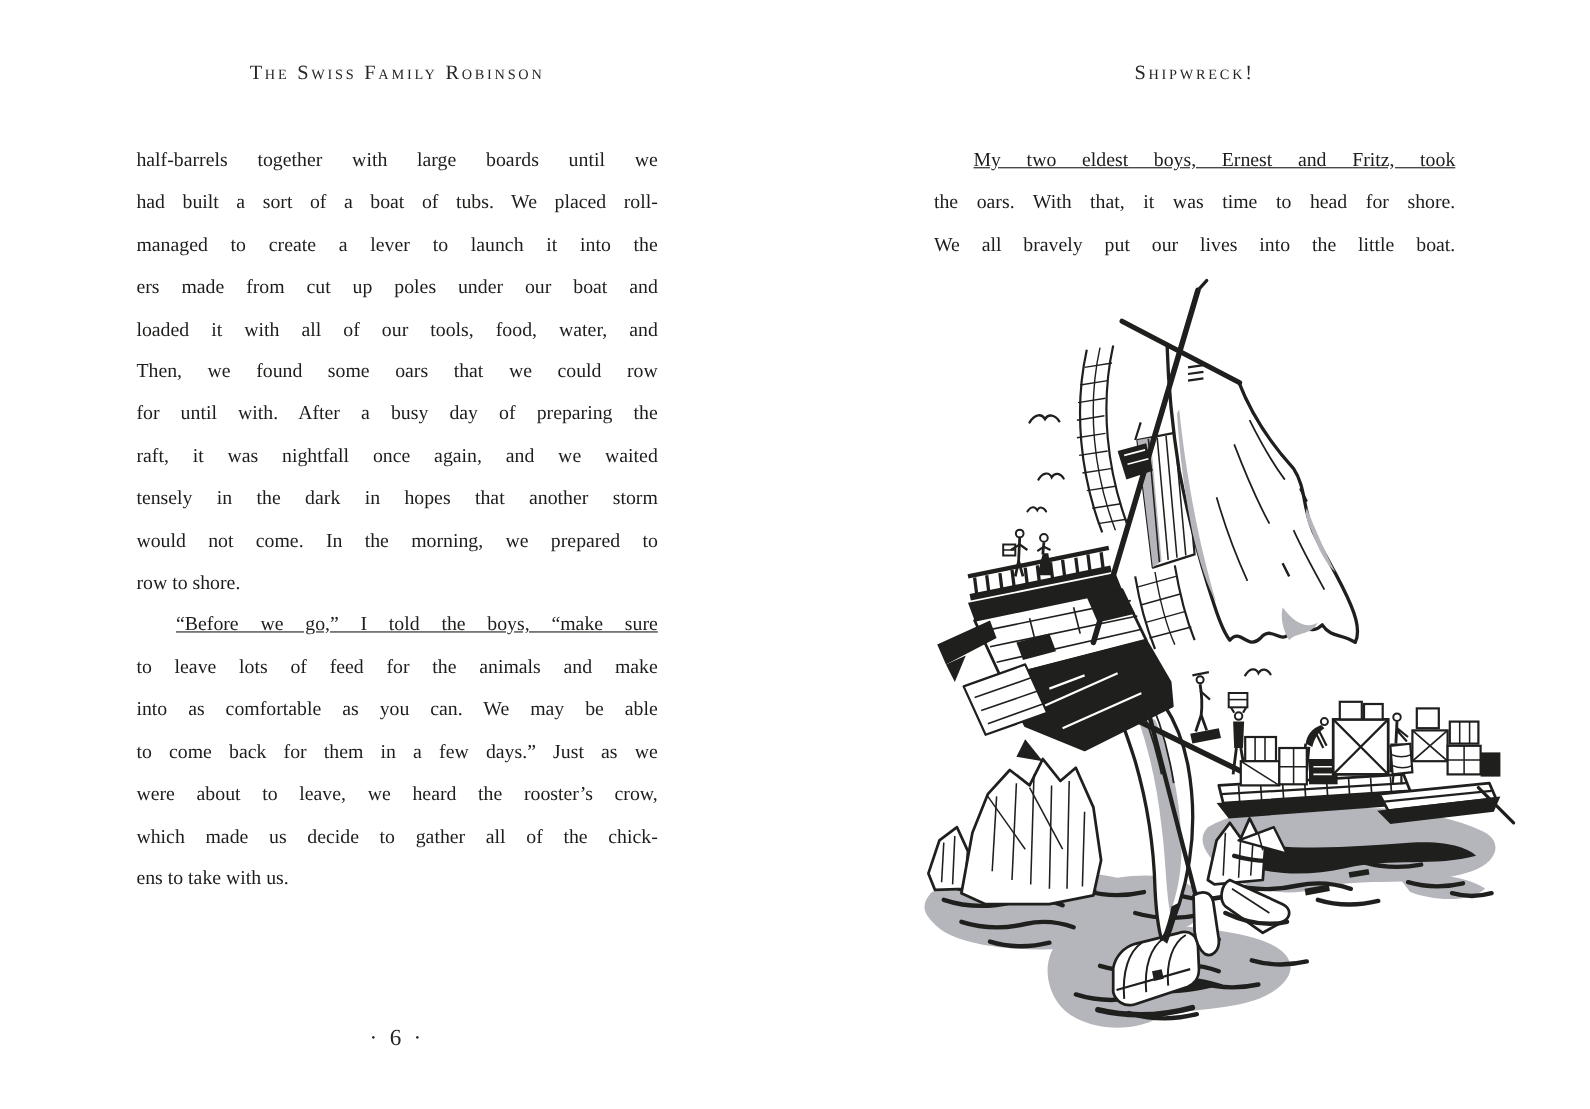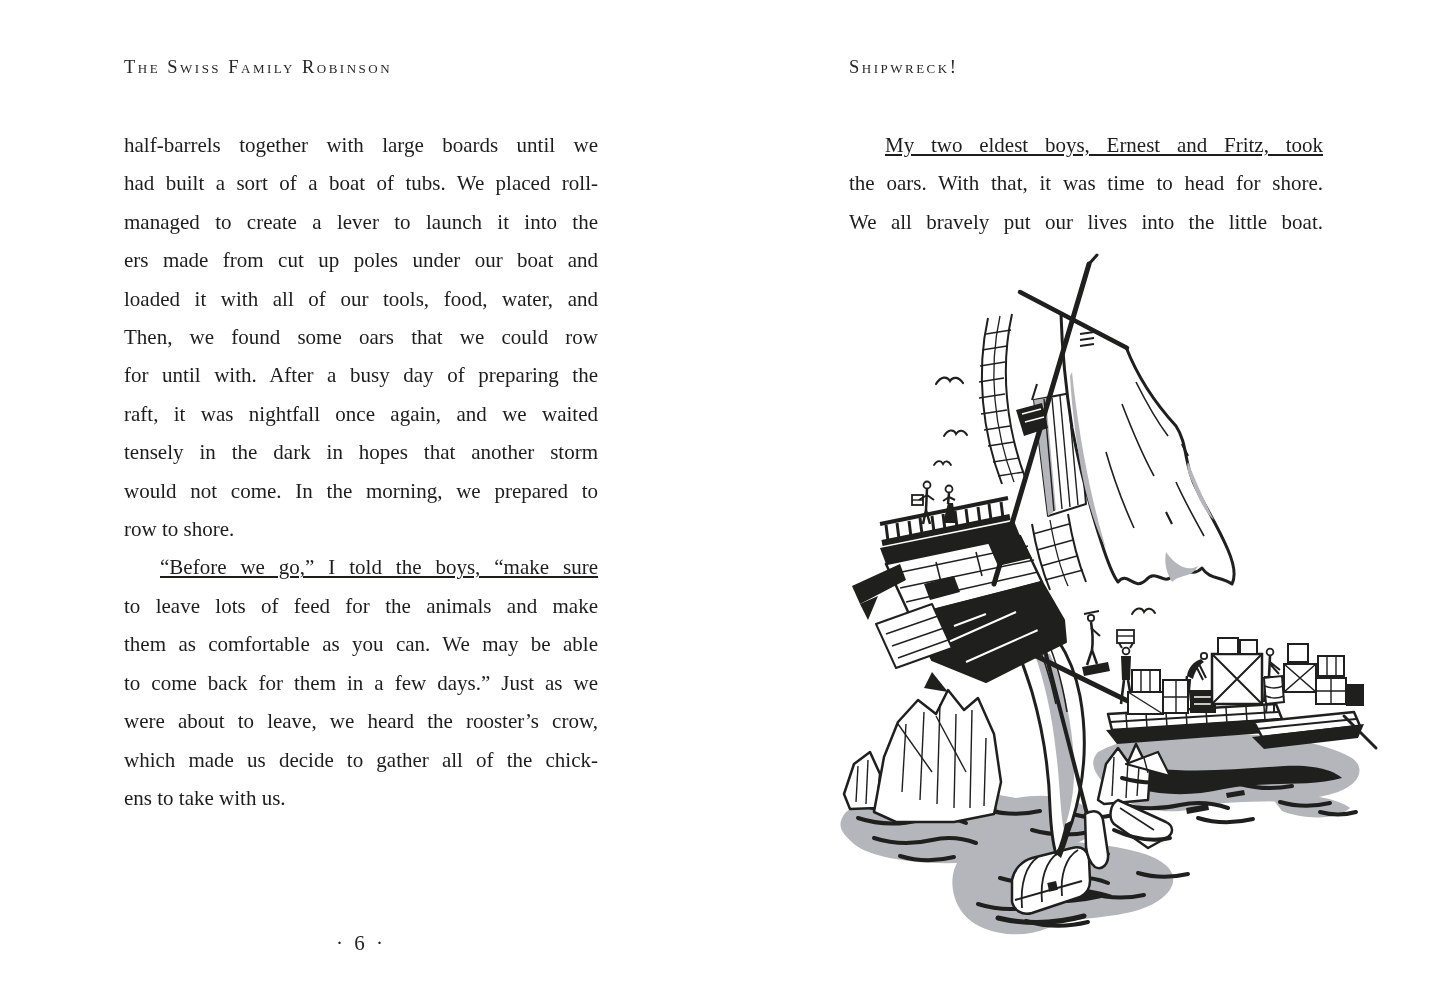--- a/index.html
+++ b/index.html
@@ -2,26 +2,26 @@
 <html><head>
 <meta charset="utf-8">
 <style>
   html,body{margin:0;padding:0;}
   body{
     width:1445px;height:1008px;position:relative;overflow:hidden;
     background:#ffffff;color:#1d1d1b;
     font-family:"Liberation Serif", serif;
   }
   .running-header{
-    position:absolute;top:57px;width:474px;text-align:left;
+    position:absolute;top:57px;width:474px;text-align:center;
     font-variant:small-caps;letter-spacing:2.5px;font-size:18.5px;color:#262624;
   }
   .hdr-left{left:124px;}
   .hdr-right{left:849px;}
-  .body-text{position:absolute;top:126px;width:474px;font-size:21px;line-height:38.4px;}
+  .body-text{position:absolute;top:126px;width:474px;font-size:18px;line-height:38.4px;}
   .txt-left{left:124px;}
   .txt-right{left:849px;}
   .ln{text-align:justify;text-align-last:justify;}
   .ln.last{text-align-last:left;}
   .ln.ind{text-indent:36px;text-decoration:underline;}
   .page-number{
     position:absolute;top:931px;left:124px;width:474px;text-align:center;
     font-size:21px;letter-spacing:3px;color:#262624;
   }
   .illustration{position:absolute;left:836px;top:252px;width:556px;height:684px;}
@@ -39,21 +39,21 @@
   <div class="ln">ers made from cut up poles under our boat and</div>
   <div class="ln">loaded it with all of our tools, food, water, and</div>
   <div class="ln">Then, we found some oars that we could row</div>
   <div class="ln">for until with. After a busy day of preparing the</div>
   <div class="ln">raft, it was nightfall once again, and we waited</div>
   <div class="ln">tensely in the dark in hopes that another storm</div>
   <div class="ln">would not come. In the morning, we prepared to</div>
   <div class="ln last">row to shore.</div>
   <div class="ln ind">“Before we go,” I told the boys, “make sure</div>
   <div class="ln">to leave lots of feed for the animals and make</div>
-  <div class="ln">them as comfortable as you can. We may be able</div>
+  <div class="ln">into as comfortable as you can. We may be able</div>
   <div class="ln">to come back for them in a few days.” Just as we</div>
   <div class="ln">were about to leave, we heard the rooster’s crow,</div>
   <div class="ln">which made us decide to gather all of the chick-</div>
   <div class="ln last">ens to take with us.</div>
 </div>
 
 <div class="page-number">· 6 ·</div>
 
 <div class="running-header hdr-right">Shipwreck!</div>
 

